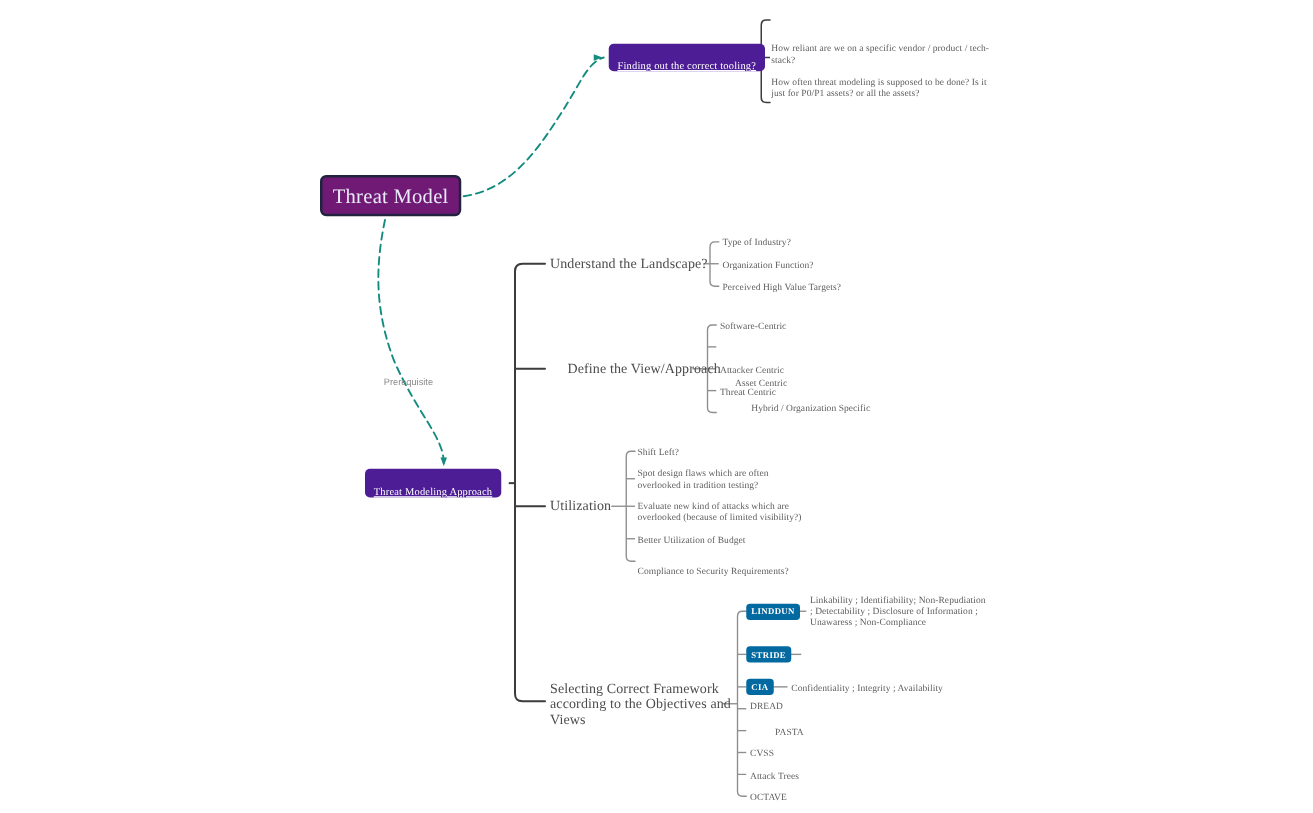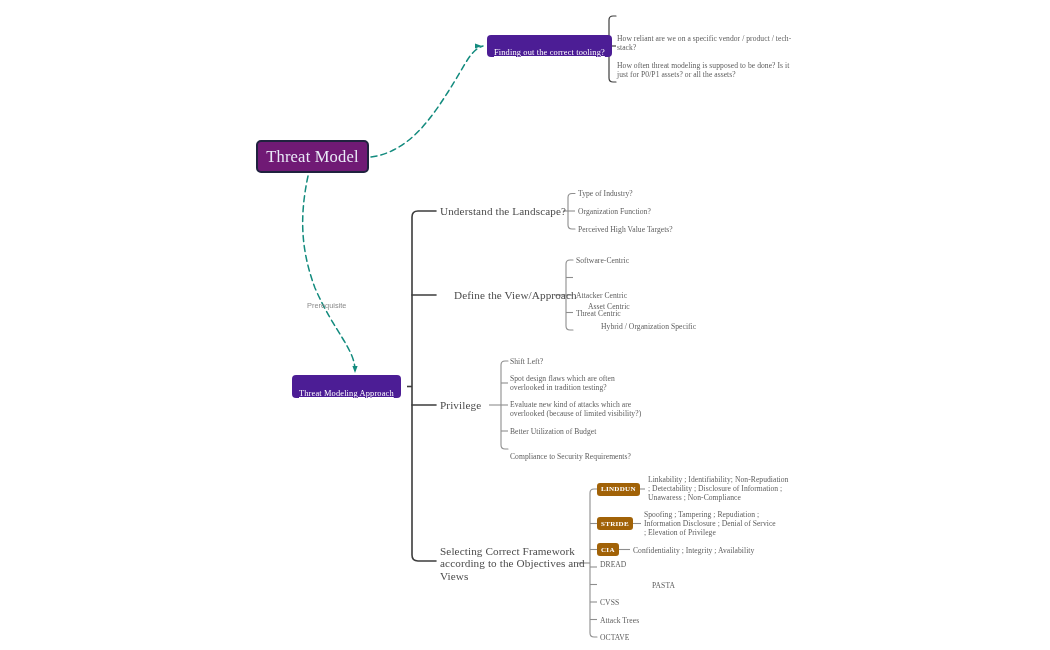--- a/index.html
+++ b/index.html
@@ -83,21 +83,21 @@
     line-height: 9.2px;
     letter-spacing: .05px;
     white-space: nowrap;
   }
   .leaf.wrap { white-space: normal; }
 
   
   .badge {
     position: absolute;
     box-sizing: border-box;
-    background: #a16207;
+    background: #0369a1;
     border-radius: 3px;
     height: 13px;
     display: flex;
     align-items: center;
     justify-content: center;
     color: #ffffff;
     font-size: 7px;
     font-weight: bold;
     letter-spacing: .3px;
     padding: 0 4px;
@@ -205,43 +205,42 @@
   <div class="leaf" style="left:578px; top:207px;">Organization Function?</div>
   <div class="leaf" style="left:578px; top:224.5px;">Perceived High Value Targets?</div>
 
   <div class="branch-label" style="left:454px; top:289px;">Define the View/Approach</div>
   <div class="leaf" style="left:576px; top:256px;">Software-Centric</div>
   <div class="leaf" style="left:588px; top:273.5px;margin-top:28px;">Asset Centric</div>
   <div class="leaf" style="left:576px; top:291px;">Attacker Centric</div>
   <div class="leaf" style="left:576px; top:308.5px;">Threat Centric</div>
   <div class="leaf" style="left:576px; top:322px;margin-left:25px;">Hybrid / Organization Specific</div>
 
-  <div class="branch-label" style="left:440px; top:399px;">Privilege</div>
+  <div class="branch-label" style="left:440px; top:399px;">Utilization</div>
   <div class="leaf" style="left:510px; top:357px;">Shift Left?</div>
   <div class="leaf wrap" style="left:510px; top:374px; width:140px;">Spot design flaws which are often overlooked in tradition testing?</div>
   <div class="leaf wrap" style="left:510px; top:400px; width:140px;">Evaluate new kind of attacks which are overlooked (because of limited visibility?)</div>
   <div class="leaf" style="left:510px; top:427px;">Better Utilization of Budget</div>
   <div class="leaf" style="left:510px; top:452px;">Compliance to Security Requirements?</div>
 
   <div class="branch-label multi" style="left:440px; top:545px;">Selecting Correct Framework according to the Objectives and Views</div>
 
   <div class="badge" style="left:597px; top:482.5px;">
     <span>LINDDUN</span>
   </div>
   <div class="leaf wrap" style="left:648px; top:475px; width:142px;">Linkability ; Identifiability; Non-Repudiation ; Detectability ; Disclosure of Information ; Unawaress ; Non-Compliance</div>
 
   <div class="badge" style="left:597px; top:517px;">
     <span>STRIDE</span>
   </div>
-  <div class="leaf wrap" style="left:644px; top:510px; width:134px;">Spoofing ; Tampering ; Repudiation ; Information Disclosure ; Denial of Service ; Elevation of Privilege</div>
 
   <div class="badge" style="left:597px; top:543px;">
     <span>CIA</span>
   </div>
   <div class="leaf" style="left:633px; top:545.5px;">Confidentiality ; Integrity ; Availability</div>
 
   <div class="leaf" style="left:600px; top:560px;">DREAD</div>
-  <div class="leaf" style="left:608px; top:580.5px;padding-left:44px;">PASTA</div>
+  <div class="leaf" style="left:576px; top:580.5px;padding-left:44px;">PASTA</div>
   <div class="leaf" style="left:600px; top:598px;">CVSS</div>
   <div class="leaf" style="left:600px; top:615.5px;">Attack Trees</div>
   <div class="leaf" style="left:600px; top:633px;">OCTAVE</div>
 
 </div>
 
 </body></html>

